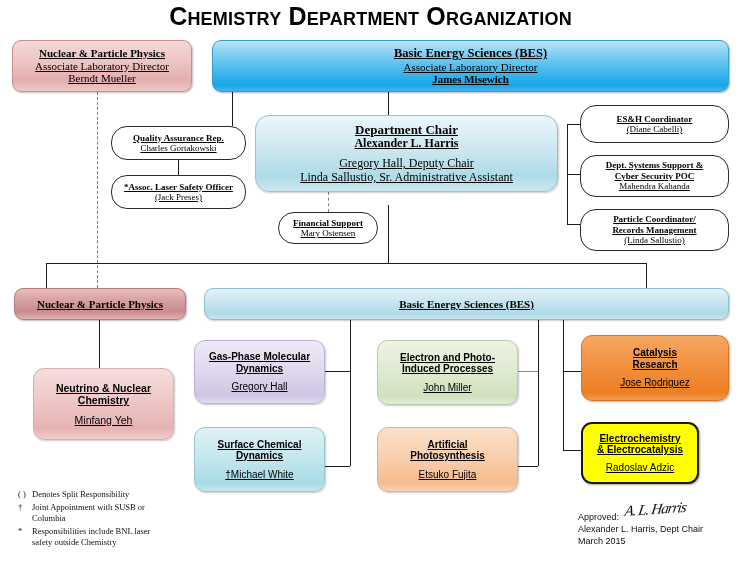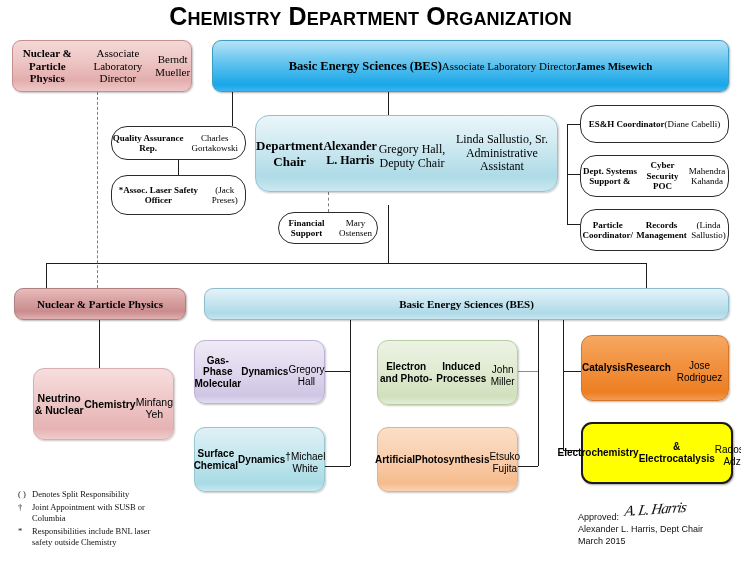--- a/index.html
+++ b/index.html
@@ -21,26 +21,28 @@
     font-size: 25px;
     font-variant: small-caps;
     letter-spacing: 0.2px;
     color: #000;
   }
 
   
   .box {
     position: absolute;
     display: flex;
+    flex-direction: column;
     align-items: center;
     justify-content: center;
     text-align: center;
     border-radius: 9px;
     z-index: 5;
     line-height: 1.16;
+    text-decoration: underline;
   }
   .box .t1 { font-weight: bold; }
   .box .t2 { font-weight: normal; }
 
   
   .serif { font-family: "Liberation Serif", serif; }
   
   .sans  { font-family: "Liberation Sans", sans-serif; }
 
   
@@ -210,21 +212,21 @@
     <div class="t1" style="font-size:12px">Alexander L. Harris</div>
     <div class="t2" style="margin-top:6px">Gregory Hall, Deputy Chair</div>
     <div class="t2">Linda Sallustio, Sr. Administrative Assistant</div>
   </div>
 
   <div class="box serif plain" style="left:111px; top:126px; width:135px; height:34px; font-size:9px;">
     <div class="t1">Quality Assurance Rep.</div>
     <div class="t2">Charles Gortakowski</div>
   </div>
 
-  <div class="box serif plain" style="left:111px; top:175px; width:135px; height:40px; font-size:9px;">
+  <div class="box serif plain" style="left:111px; top:175px; width:135px; height:34px; font-size:9px;">
     <div class="t1">*Assoc. Laser Safety Officer</div>
     <div class="t2">(Jack Preses)</div>
   </div>
 
   <div class="box serif plain" style="left:278px; top:212px; width:100px; height:32px; font-size:9px;">
     <div class="t1">Financial Support</div>
     <div class="t2">Mary Ostensen</div>
   </div>
 
   <div class="box serif plain" style="left:580px; top:105px; width:149px; height:38px; font-size:9px;">
@@ -281,21 +283,21 @@
     <div class="t1">Photosynthesis</div>
     <div class="t2" style="margin-top:7px">Etsuko Fujita</div>
   </div>
 
   <div class="box sans grp-orange" style="left:581px; top:335px; width:148px; height:66px; font-size:10px;">
     <div class="t1">Catalysis</div>
     <div class="t1">Research</div>
     <div class="t2" style="margin-top:7px">Jose Rodriguez</div>
   </div>
 
-  <div class="box sans grp-yellow" style="left:581px; top:422px; width:152px; height:62px; font-size:10px;">
+  <div class="box sans grp-yellow" style="left:581px; top:422px; width:118px; height:62px; font-size:10px;">
     <div class="t1">Electrochemistry</div>
     <div class="t1">&amp; Electrocatalysis</div>
     <div class="t2" style="margin-top:6px">Radoslav Adzic</div>
   </div>
 
   <div class="legend">
     <div class="row">
       <div class="mk">( )</div>
       <div class="tx">Denotes Split Responsibility</div>
     </div>

